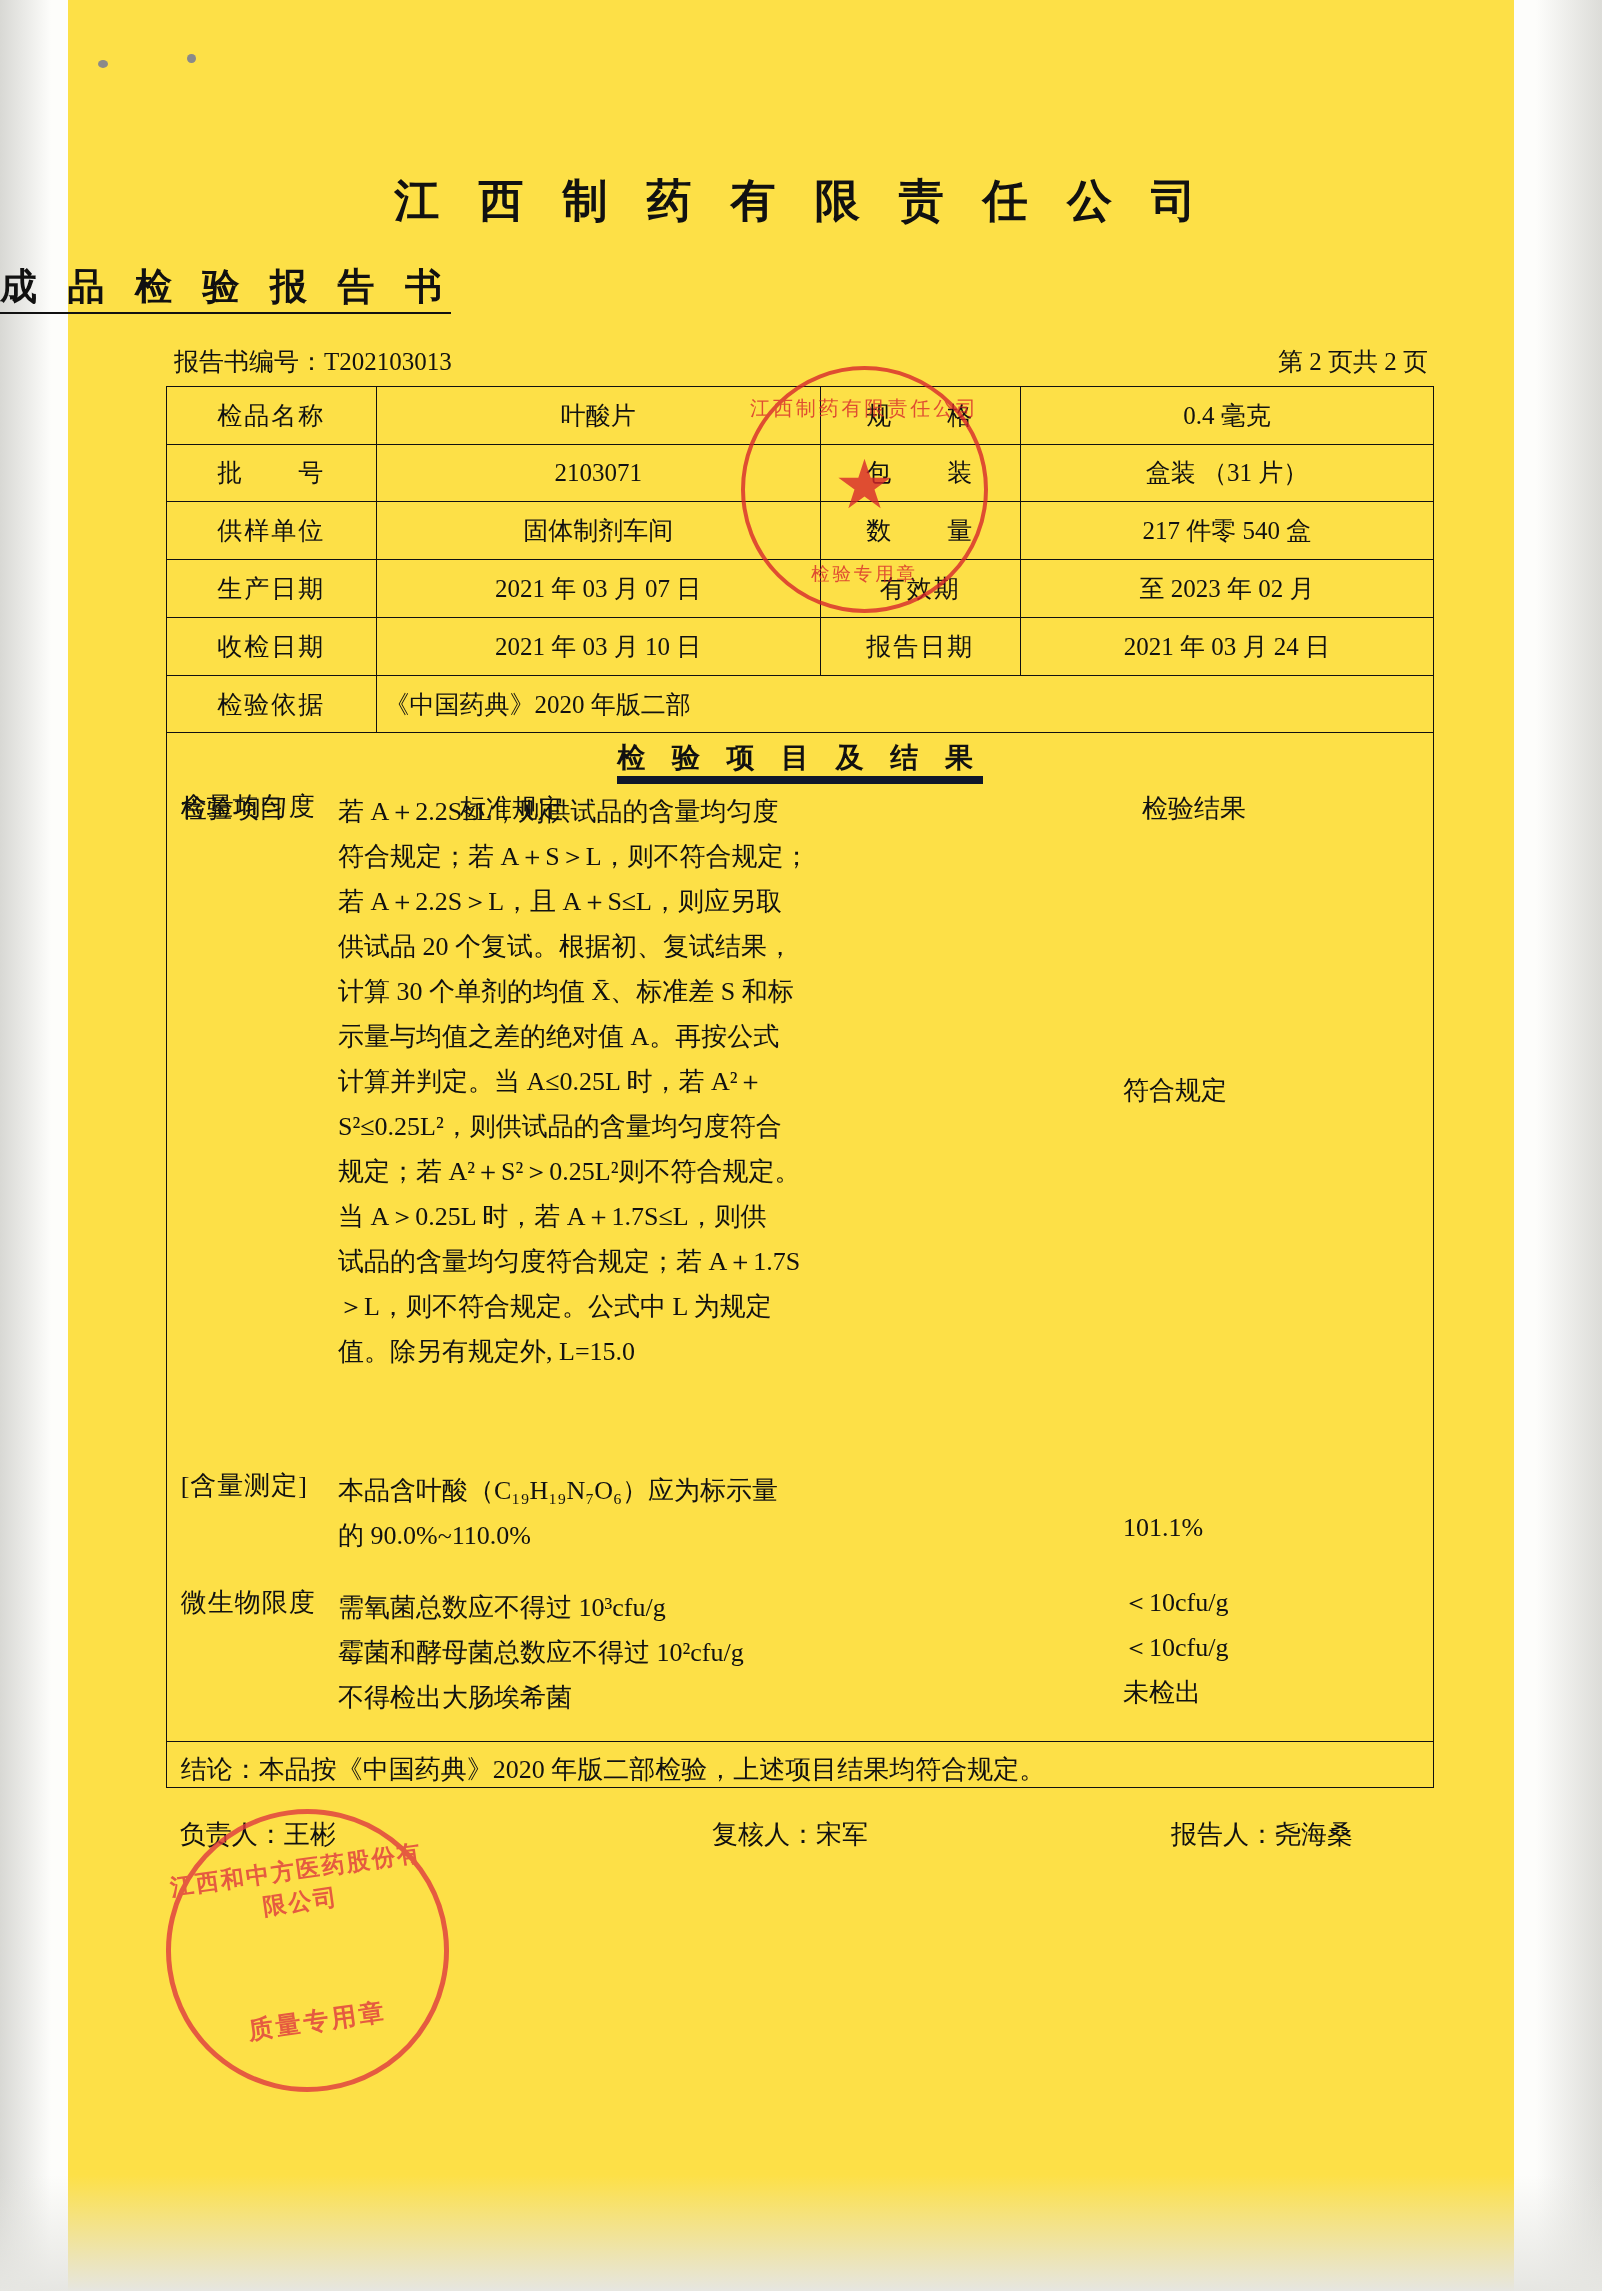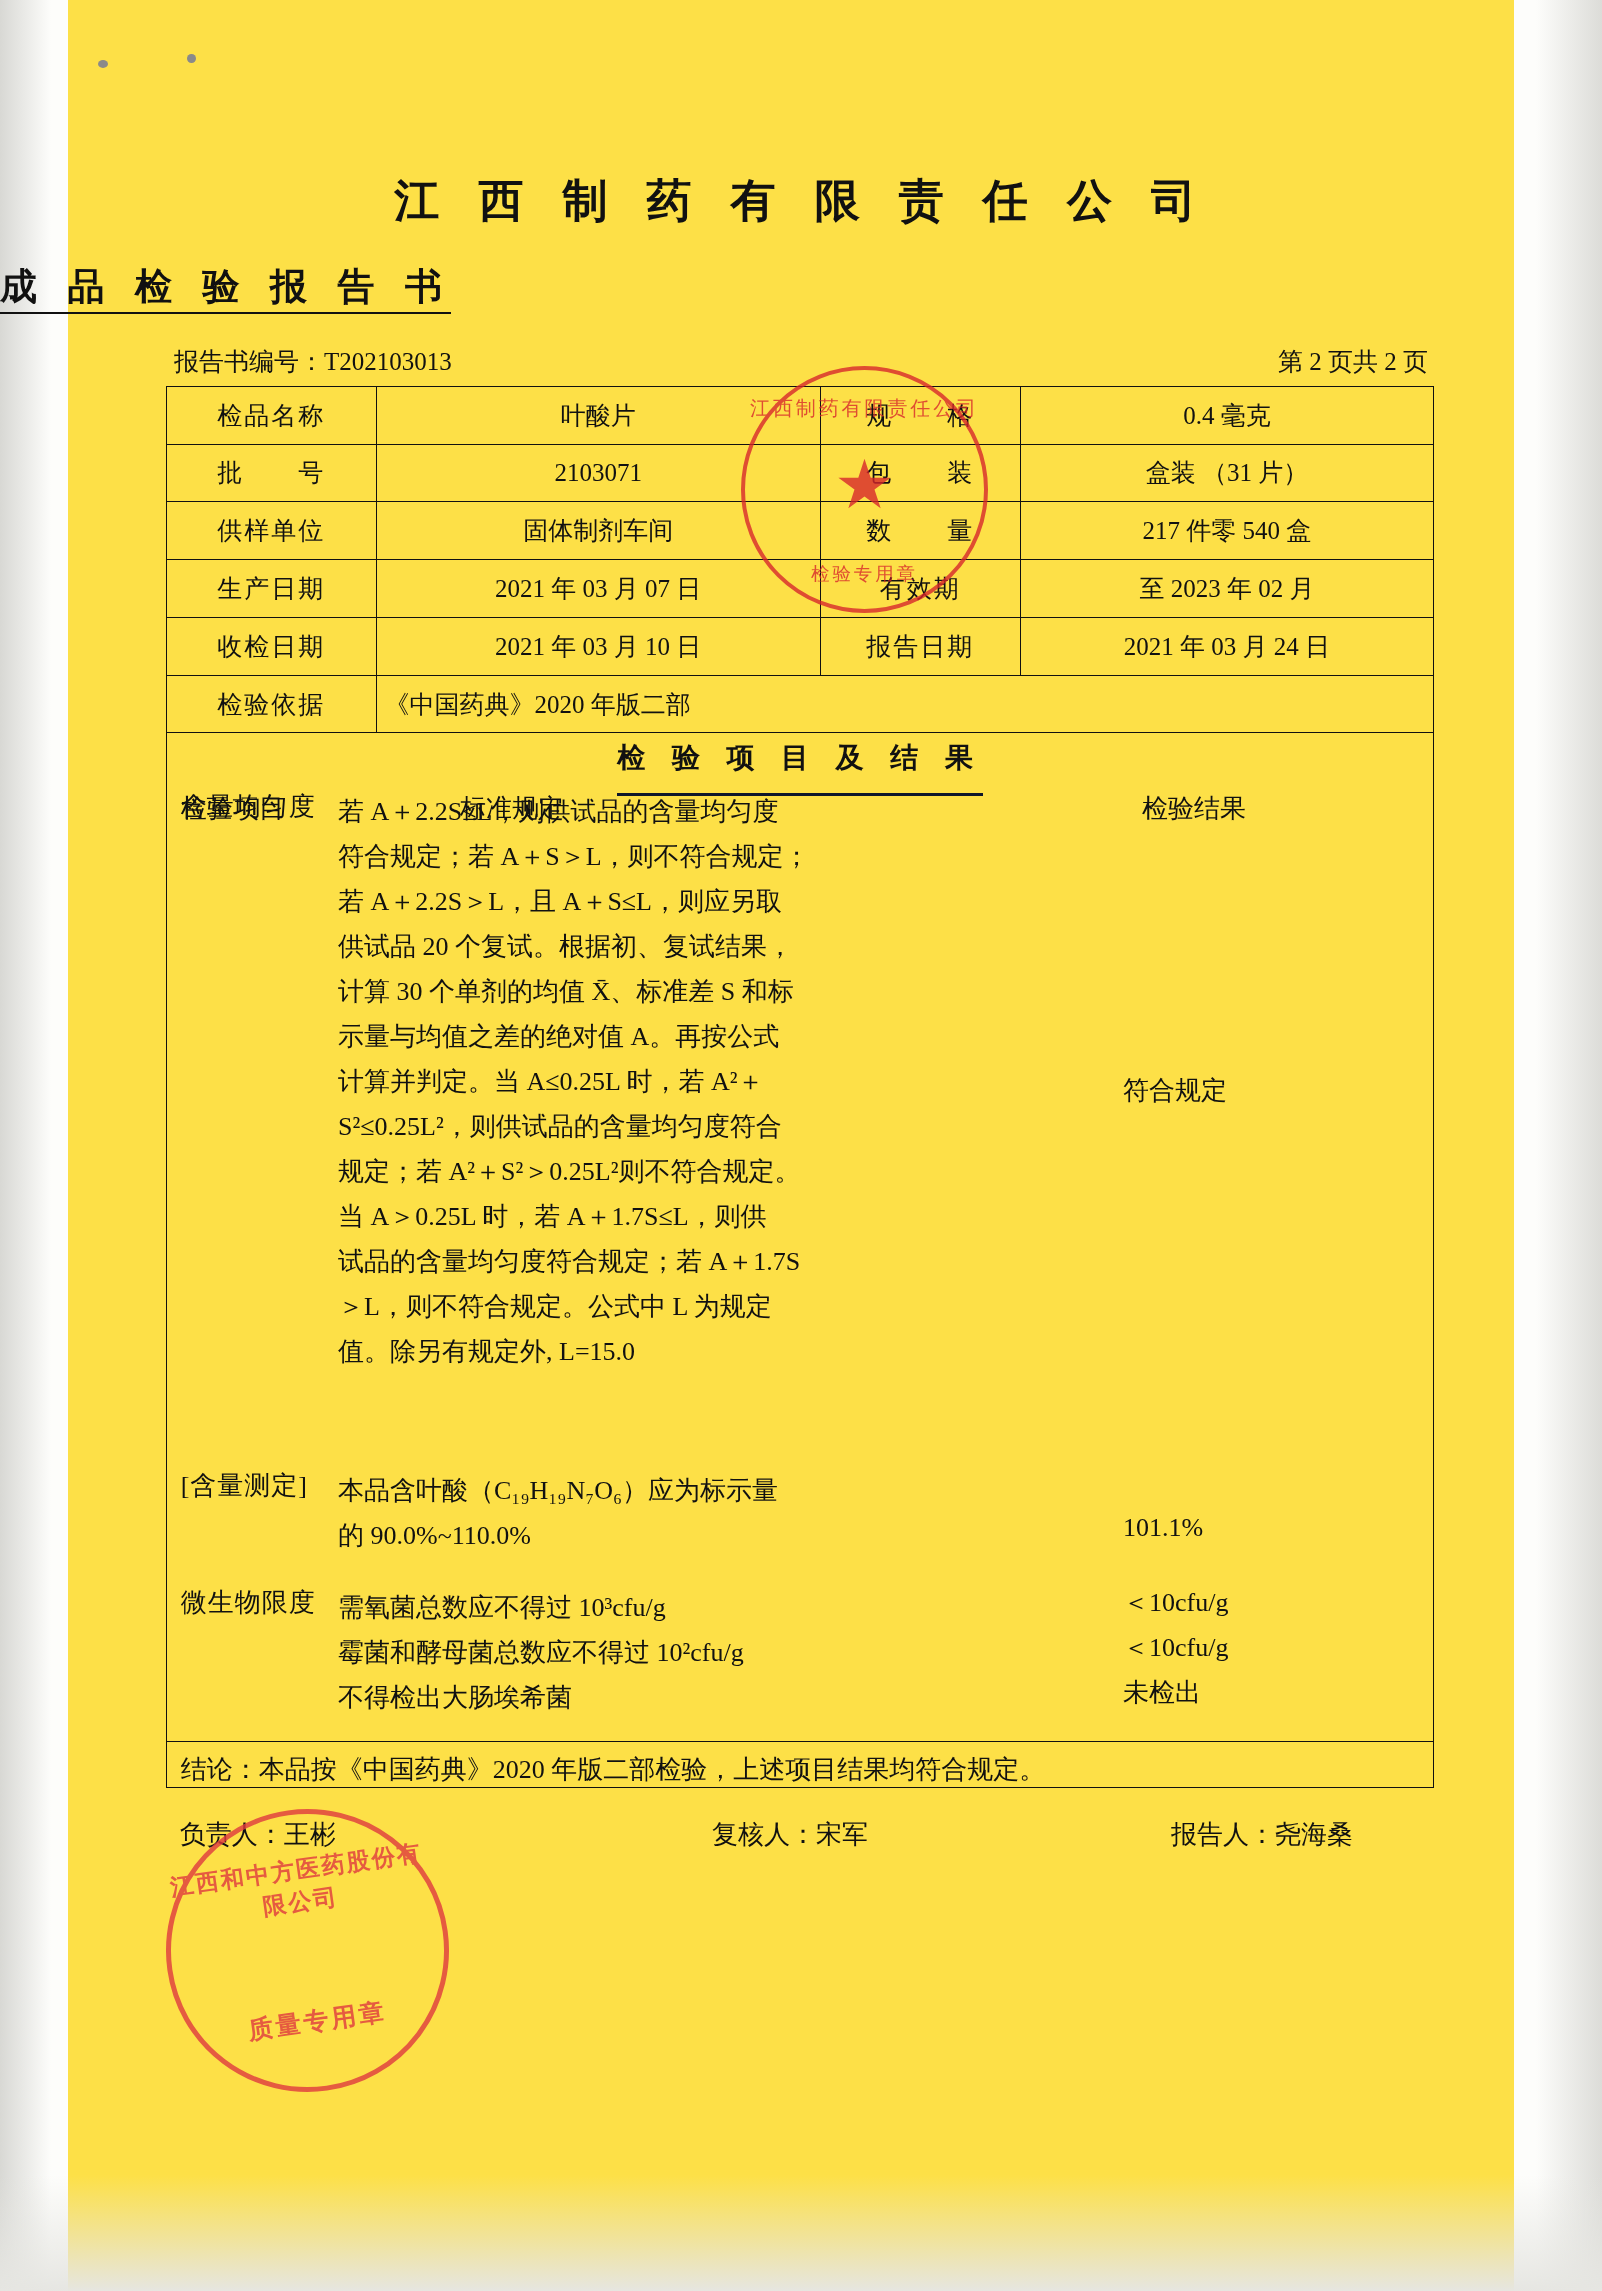--- a/index.html
+++ b/index.html
@@ -130,22 +130,22 @@
   }
 
   .section-title {
     text-align: center;
     font-size: 28px;
     font-weight: bold;
     letter-spacing: 9.8px;
     padding: 5.9px 0 2px 0;
   }
   .section-title span {
-    border-bottom: 3px solid #0f172a;
-    padding-bottom: 20px;
+    border-bottom: 8px solid #0f172a;
+    padding-bottom: 3px;
   }
 
   
   .results-head {
     position: relative;
     height: 43px;
     font-size: 26px;
     margin-top: 11.7px;
   }
   .rh-item { position: absolute; top: 0; }

